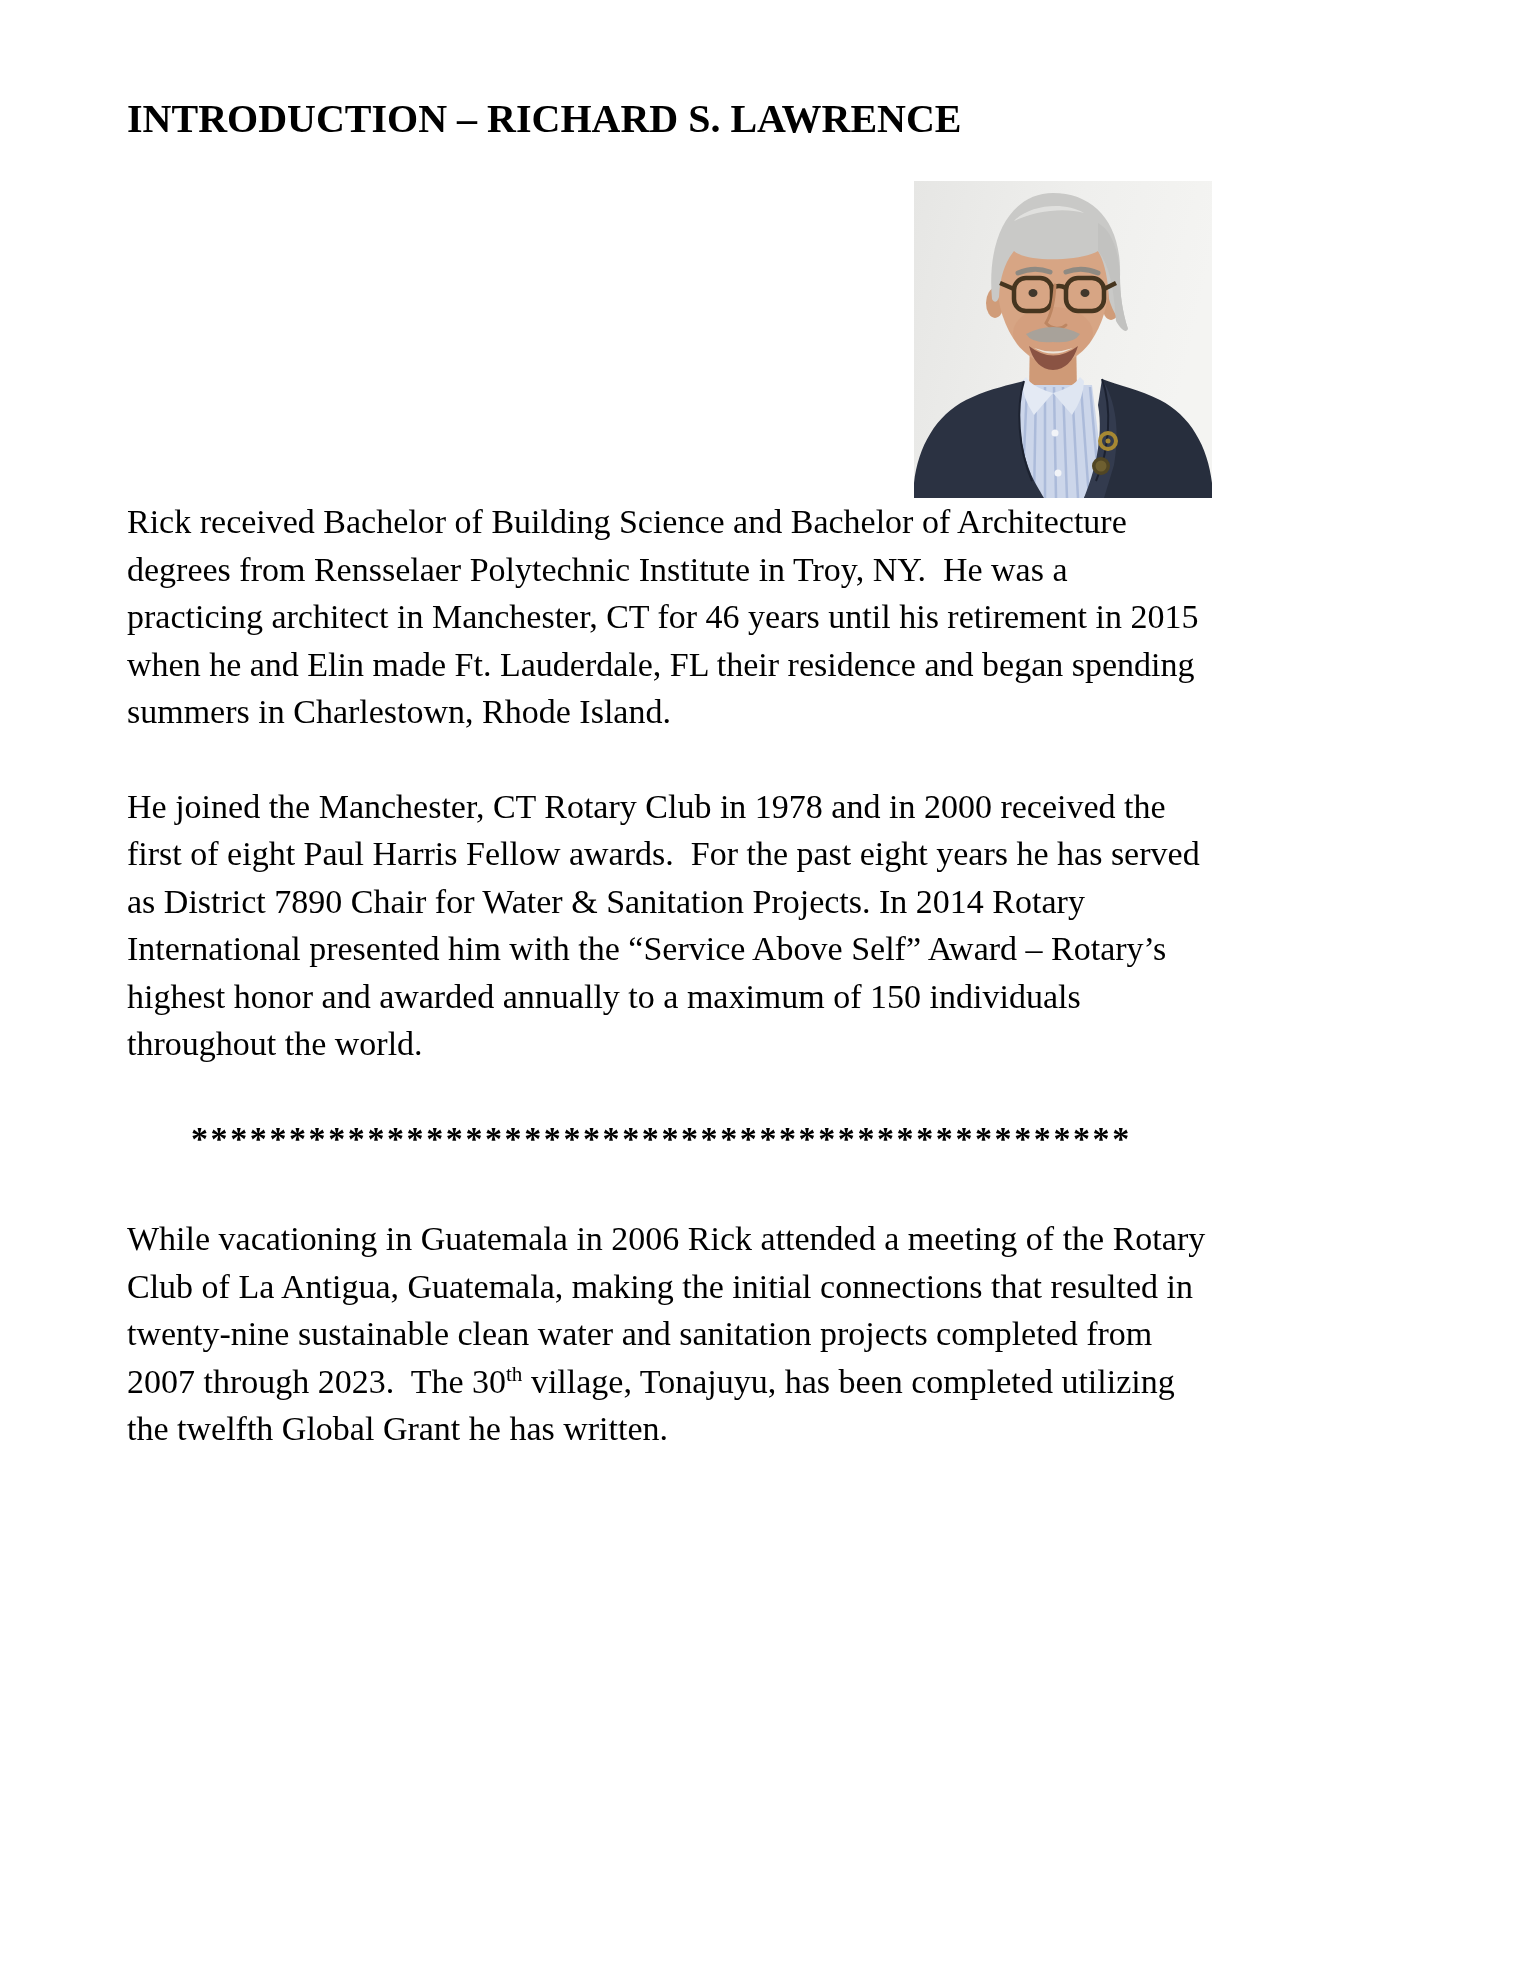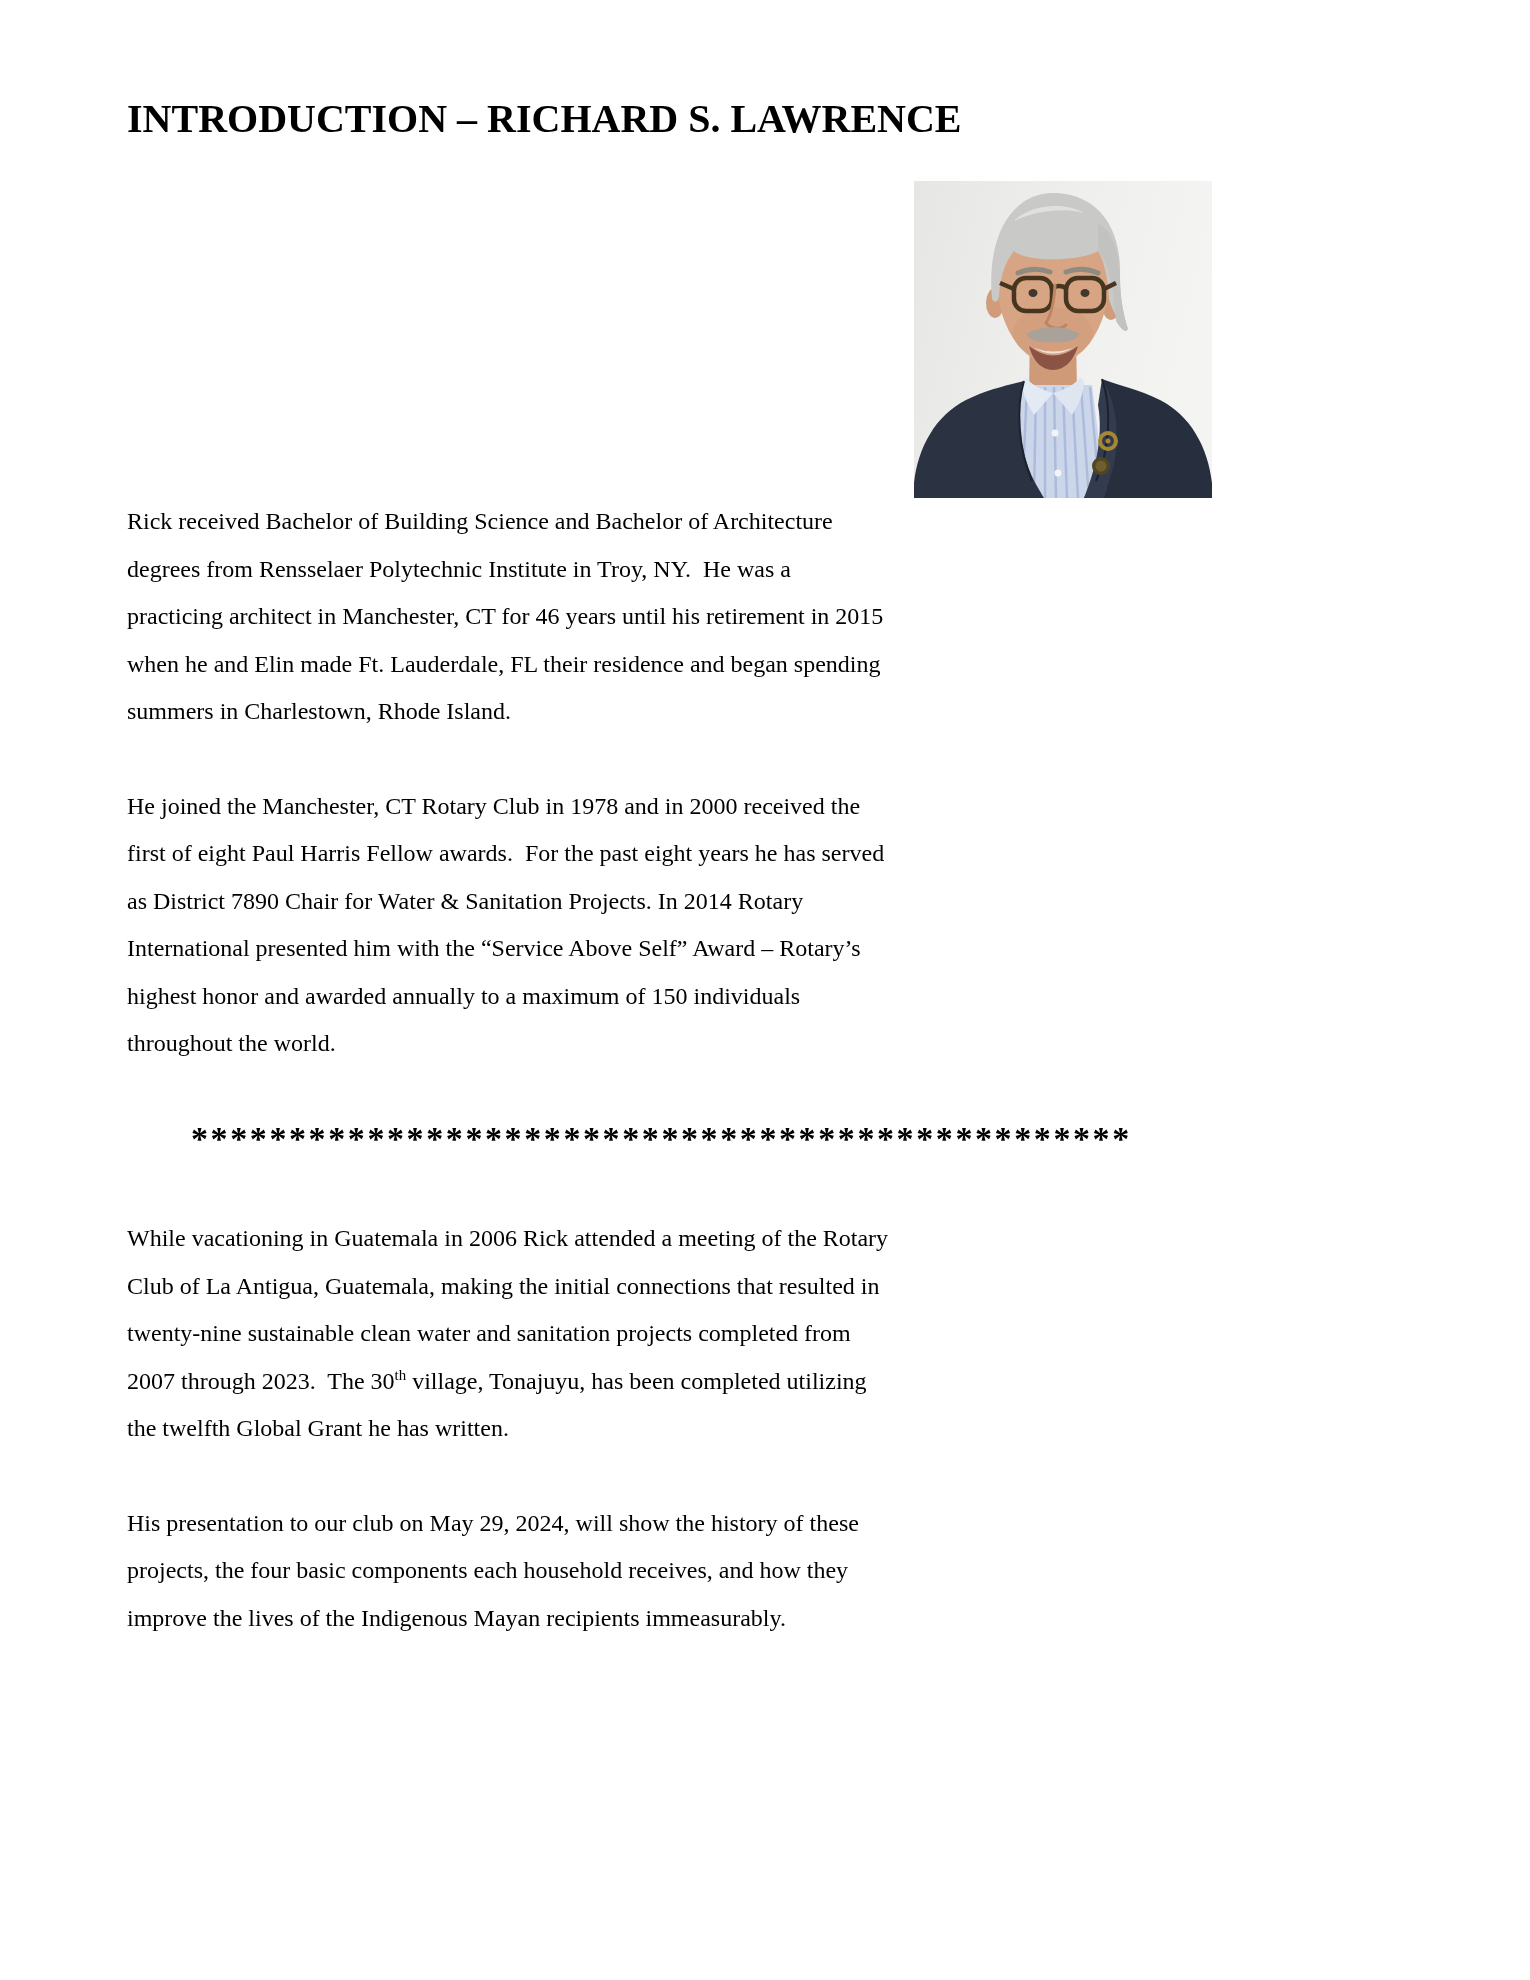--- a/index.html
+++ b/index.html
@@ -19,21 +19,21 @@
     font-weight:bold;
     margin:0;
     white-space:pre-wrap;
   }
   .photo-wrap {
     width:298px; height:317px;
     margin:38px 0 0 787px;
   }
   .photo-wrap svg { display:block; }
   p.body-para {
-    font-size:24px;
+    font-size:34px;
     line-height:47.5px;
     margin:0 0 47px 0;
     white-space:pre-wrap;
     max-width:1290px;
   }
   p.body-para sup {
     font-size:0.62em;
     line-height:0;
     vertical-align:super;
   }
@@ -139,18 +139,15 @@
 throughout the world.</p>
 
   <div class="asterisk-sep">************************************************</div>
 
   <p class="body-para"><span>While vacationing in Guatemala in 2006 Rick attended a meeting of the Rotary
 Club of La Antigua, Guatemala, making the initial connections that resulted in
 twenty-nine sustainable clean water and sanitation projects completed from
 2007 through 2023.  The 30</span><sup>th</sup><span> village, Tonajuyu, has been completed utilizing
 the twelfth Global Grant he has written.</span></p>
 
-  <p class="body-para">His presentation to our club on May 29, 2024, will show the history of these
-projects, the four basic components each household receives, and how they
-improve the lives of the Indigenous Mayan recipients immeasurably.</p>
 
 
 </div>
 
 </body></html>

